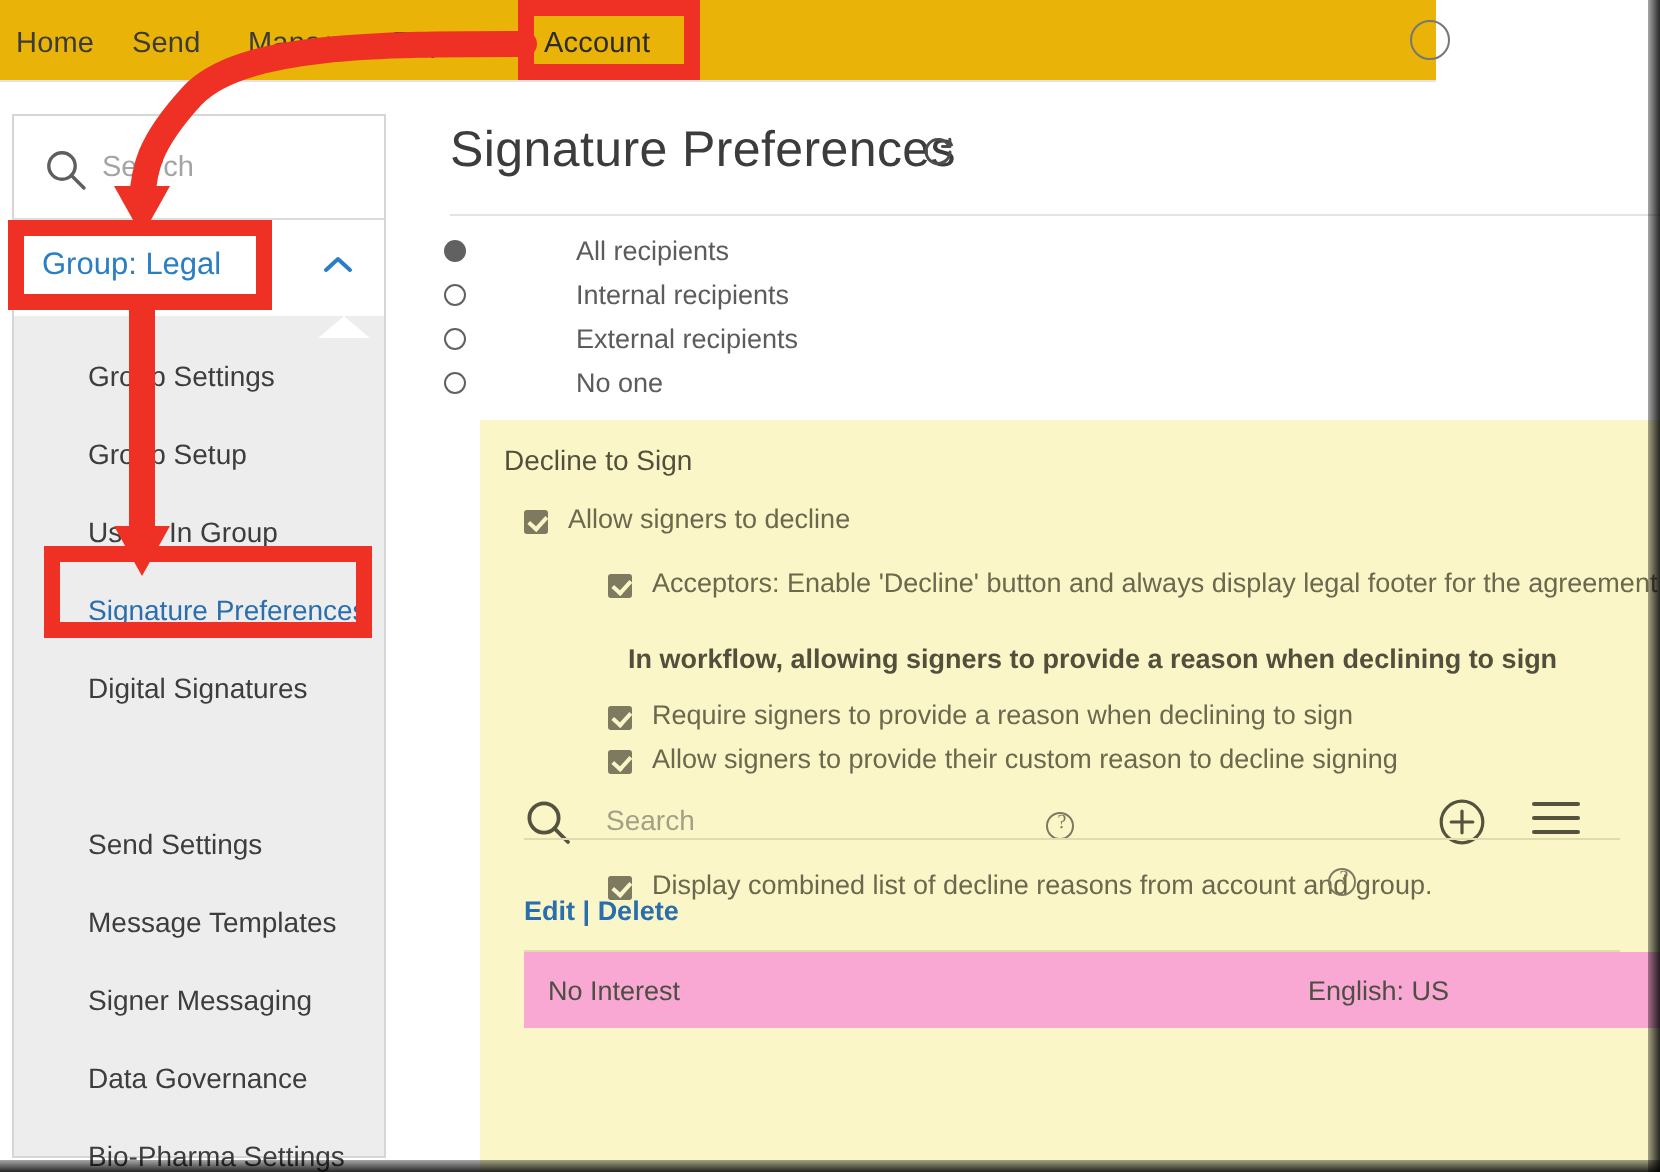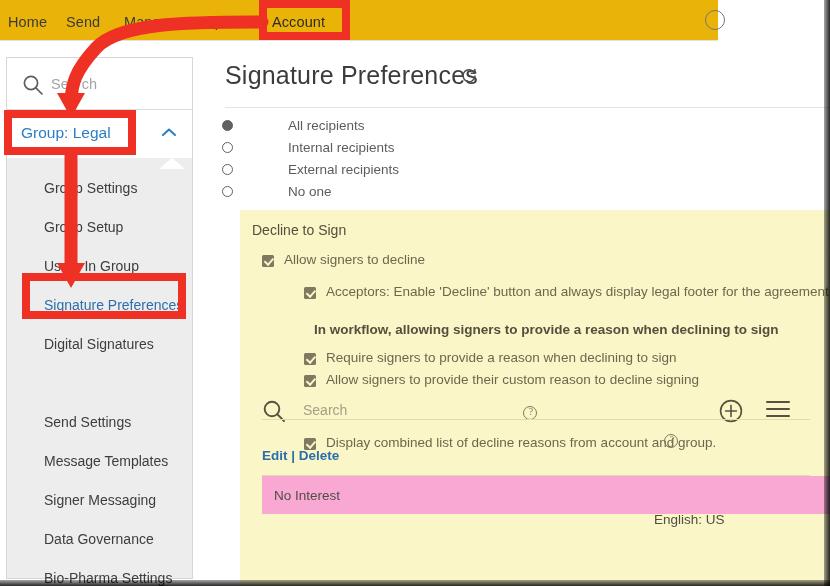--- a/index.html
+++ b/index.html
@@ -114,21 +114,21 @@
   #editdelete{position:absolute;left:22px;top:238px;font-size:13.5px;font-weight:bold;color:#2a6ead;}
   #editdelete a{color:#2a6ead;text-decoration:none;cursor:pointer;}
   #editdelete .sep{color:#2a6ead;font-weight:bold;}
   #rule2{position:absolute;left:22px;top:265px;width:548px;height:1px;background:#e0dcae;}
 
   #tablerow{
     position:absolute;left:22px;top:266px;width:596px;height:38px;background:#f9a8d4;
   }
   #tablerow .c1{position:absolute;left:12px;top:12px;font-size:13.5px;color:#4e4e42;}
   #tablerow .c2{position:absolute;left:188px;top:12px;font-size:13.5px;color:#4e4e42;}
-  #tablerow .c3{position:absolute;left:392px;top:12px;font-size:13.5px;color:#4e4e42;margin-top:24px;}
+  #tablerow .c3{position:absolute;left:392px;top:12px;font-size:13.5px;color:#4e4e42;}
 
   
   #annot{position:absolute;left:0;top:0;width:830px;height:586px;pointer-events:none;}
   .redbox{position:absolute;box-sizing:border-box;}
 
   
   #frame-r{position:absolute;right:0;top:0;width:6px;height:586px;
     background:linear-gradient(to right,rgba(0,0,0,.35),rgba(0,0,0,.85));}
   #frame-b{position:absolute;left:0;bottom:0;width:830px;height:6px;
     background:linear-gradient(to bottom,rgba(0,0,0,.35),rgba(0,0,0,.85));}

